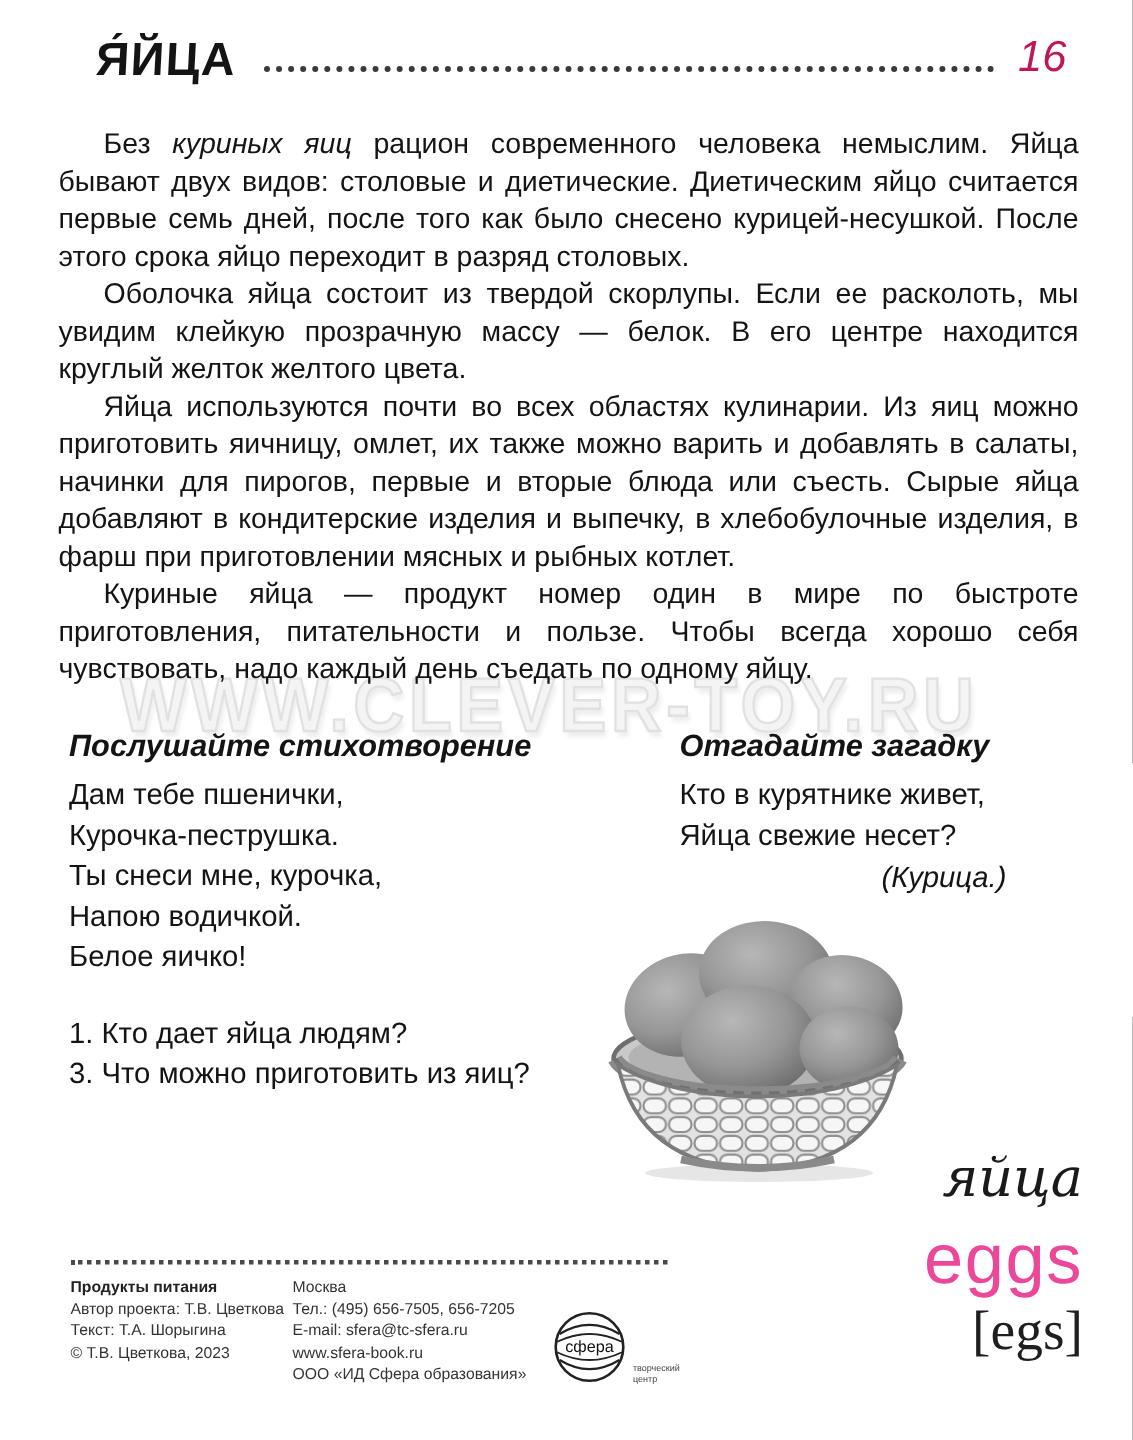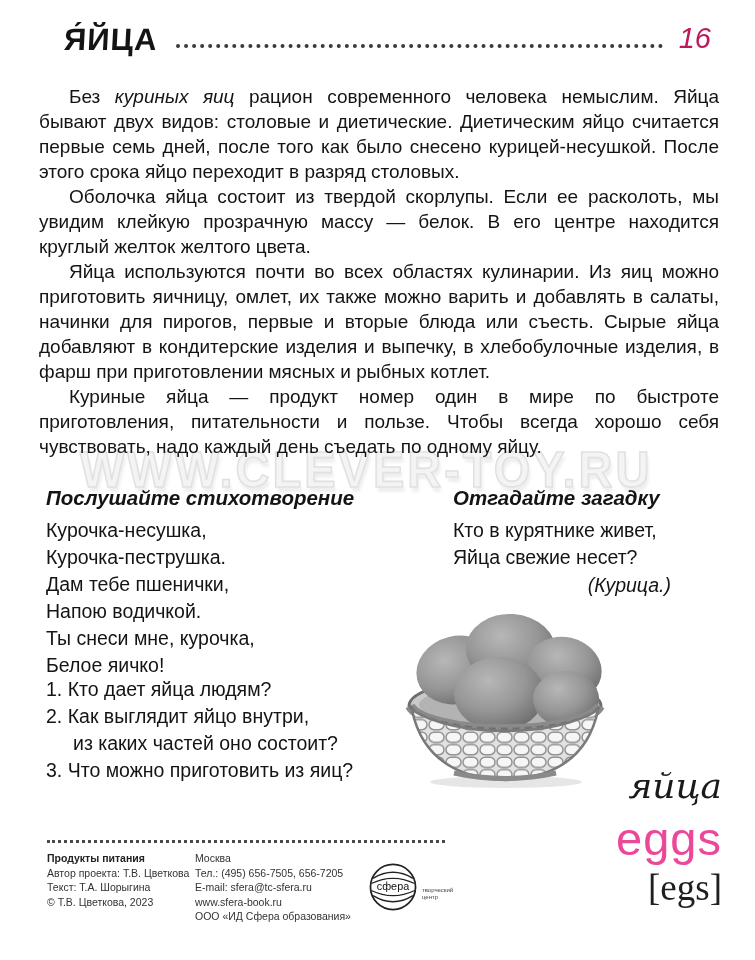--- a/index.html
+++ b/index.html
@@ -40,21 +40,21 @@
   .vocab-ru{font-family:"DejaVu Serif",serif;font-style:italic;font-size:36px;line-height:48px;color:#1a1a1a;}
   .vocab-en{font-size:47px;line-height:58px;letter-spacing:1px;color:#ec4899;}
   .vocab-tr{font-family:"Liberation Serif",serif;font-size:37px;line-height:40px;color:#1f1f1f;}
   
   .footer-rule{position:absolute;top:840px;left:47px;width:398px;border-top:3px dotted #4a4a4a;z-index:3;}
   .footer{position:absolute;top:851px;left:47px;display:flex;z-index:3;
     font-size:10.5px;line-height:14.5px;color:#333;}
   .f-col1{width:148px;}
   .f-col2{width:168px;}
   .f-bold{font-weight:bold;color:#222;}
-  .f-logo{display:flex;align-items:center;margin-left:4px;}
+  .f-logo{display:flex;align-items:flex-end;margin-left:4px;}
   .logo-caption{font-size:6px;line-height:7px;margin:14px 0 0 3px;color:#444;white-space:pre-line;}
 </style>
 </head>
 <body>
 
 <div class="page">
 
   <div class="watermark">WWW.CLEVER-TOY.RU</div>
 
   <div class="header">
@@ -65,39 +65,36 @@
 
   <div class="article">
     <p><span>Без </span><span class="em">куриных яиц</span><span> рацион современного человека немыслим. Яйца бывают двух видов: столовые и диетические. Диетическим яйцо считается первые семь дней, после того как было снесено курицей-несушкой. После этого срока яйцо переходит в разряд столовых.</span></p>
     <p>Оболочка яйца состоит из твердой скорлупы. Если ее расколоть, мы увидим клейкую прозрачную массу — белок. В его центре находится круглый желток желтого цвета.</p>
     <p>Яйца используются почти во всех областях кулинарии. Из яиц можно приготовить яичницу, омлет, их также можно варить и добавлять в салаты, начинки для пирогов, первые и вторые блюда или съесть. Сырые яйца добавляют в кондитерские изделия и выпечку, в хлебобулочные изделия, в фарш при приготовлении мясных и рыбных котлет.</p>
     <p>Куриные яйца — продукт номер один в мире по быстроте приготовления, питательности и пользе. Чтобы всегда хорошо себя чувствовать, надо каждый день съедать по одному яйцу.</p>
   </div>
 
   <div class="poem">
     <div class="section-heading">Послушайте стихотворение</div>
-    <div>Курочка-несушка,</div>
+    <div>Дам тебе пшенички,</div>
     <div>Курочка-пеструшка.</div>
-    <div>Дам тебе пшенички,</div>
+    <div>Ты снеси мне, курочка,</div>
     <div>Напою водичкой.</div>
-    <div>Ты снеси мне, курочка,</div>
     <div>Белое яичко!</div>
   </div>
 
   <div class="riddle">
     <div class="section-heading">Отгадайте загадку</div>
     <div>Кто в курятнике живет,</div>
     <div>Яйца свежие несет?</div>
     <div class="riddle-answer">(Курица.)</div>
   </div>
 
   <div class="questions">
     <div class="q-item">1. Кто дает яйца людям?</div>
-    <div class="q-item">2. Как выглядит яйцо внутри,
-из каких частей оно состоит?</div>
     <div class="q-item">3. Что можно приготовить из яиц?</div>
   </div>
 
   <svg class="basket" viewBox="0 0 222 184">
     <defs>
       <radialGradient id="gEgg" cx="38%" cy="32%" r="75%">
         <stop offset="0%" stop-color="#b7b7b7"></stop>
         <stop offset="55%" stop-color="#969696"></stop>
         <stop offset="100%" stop-color="#6a6a6a"></stop>
       </radialGradient>

